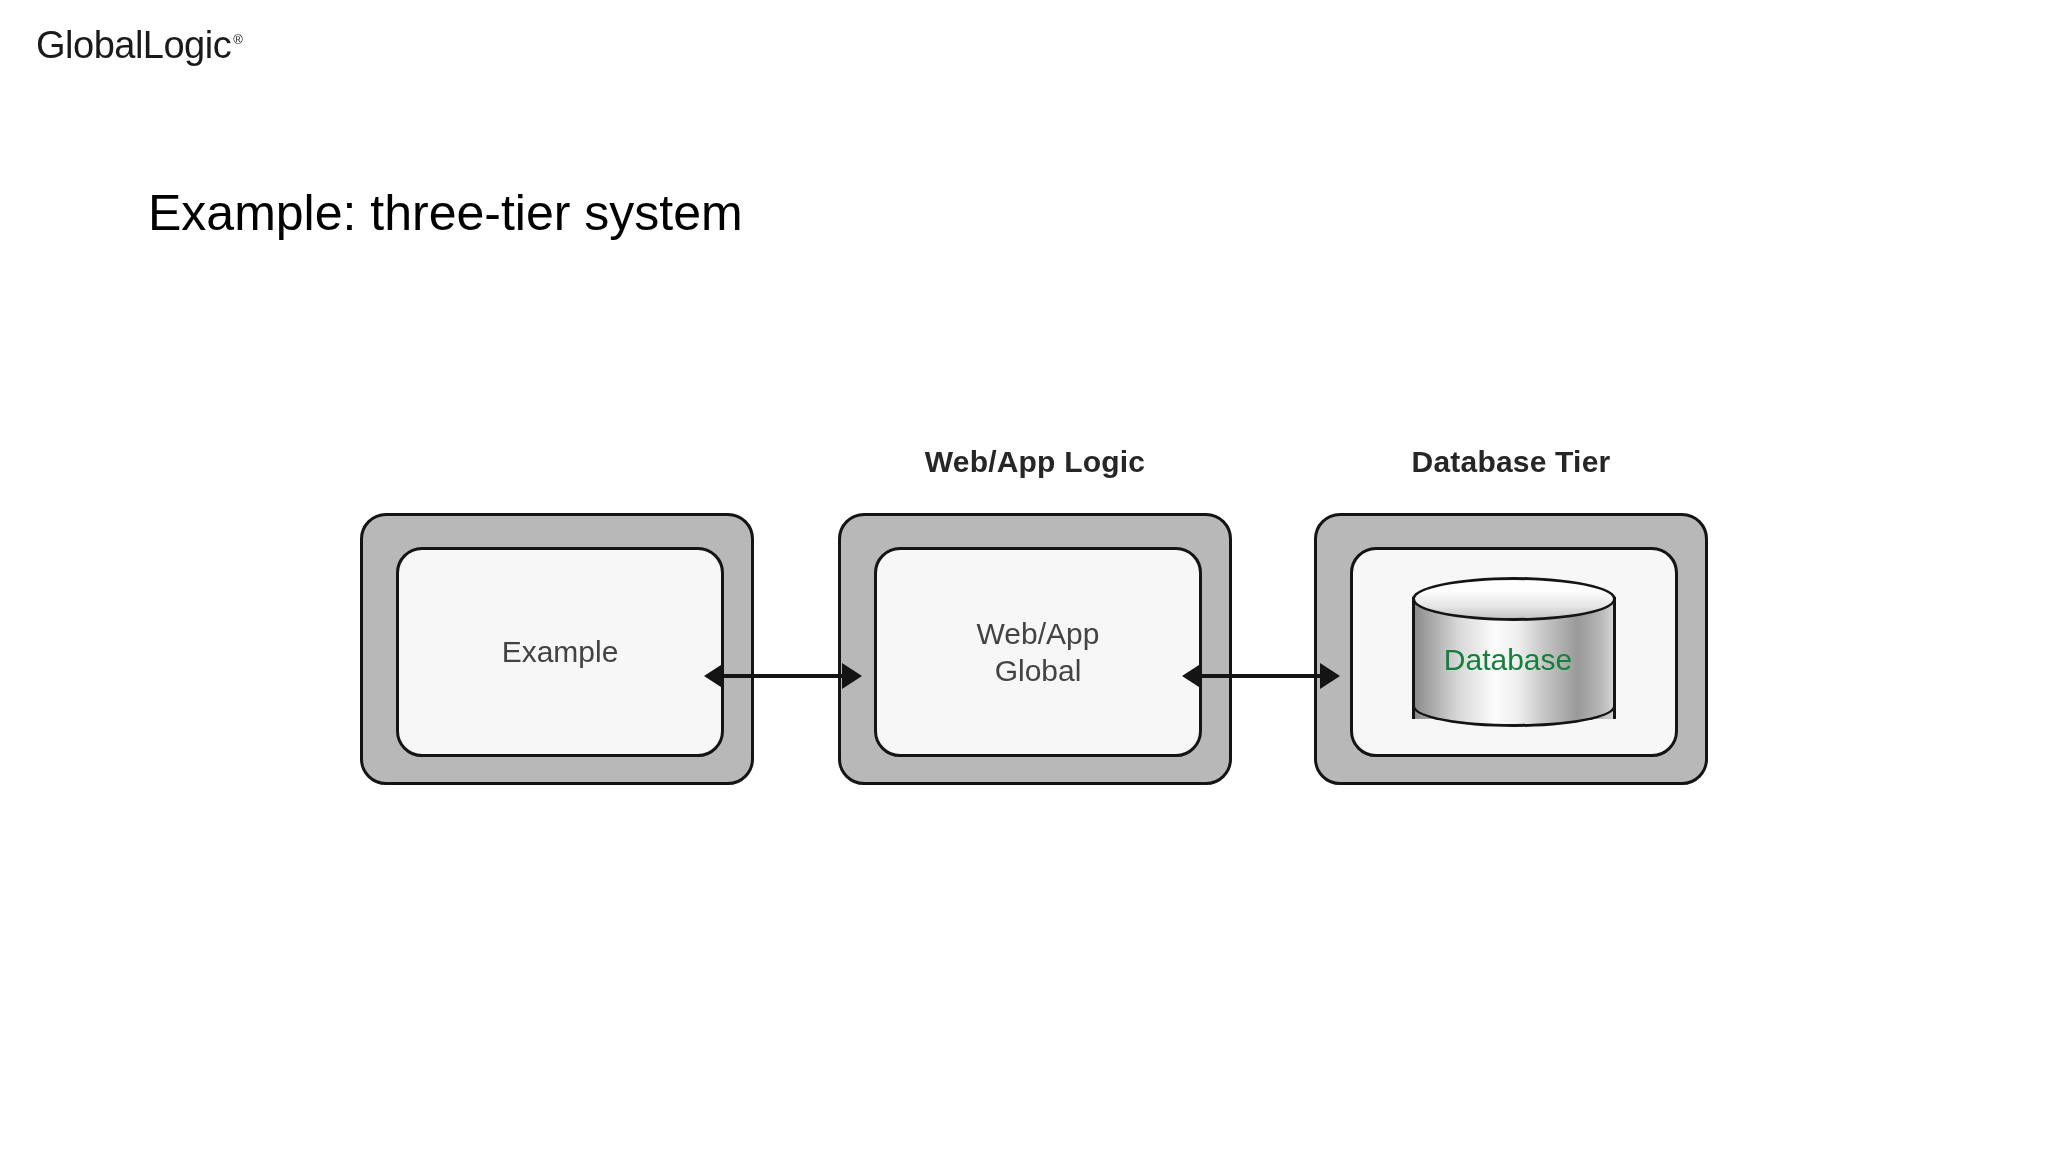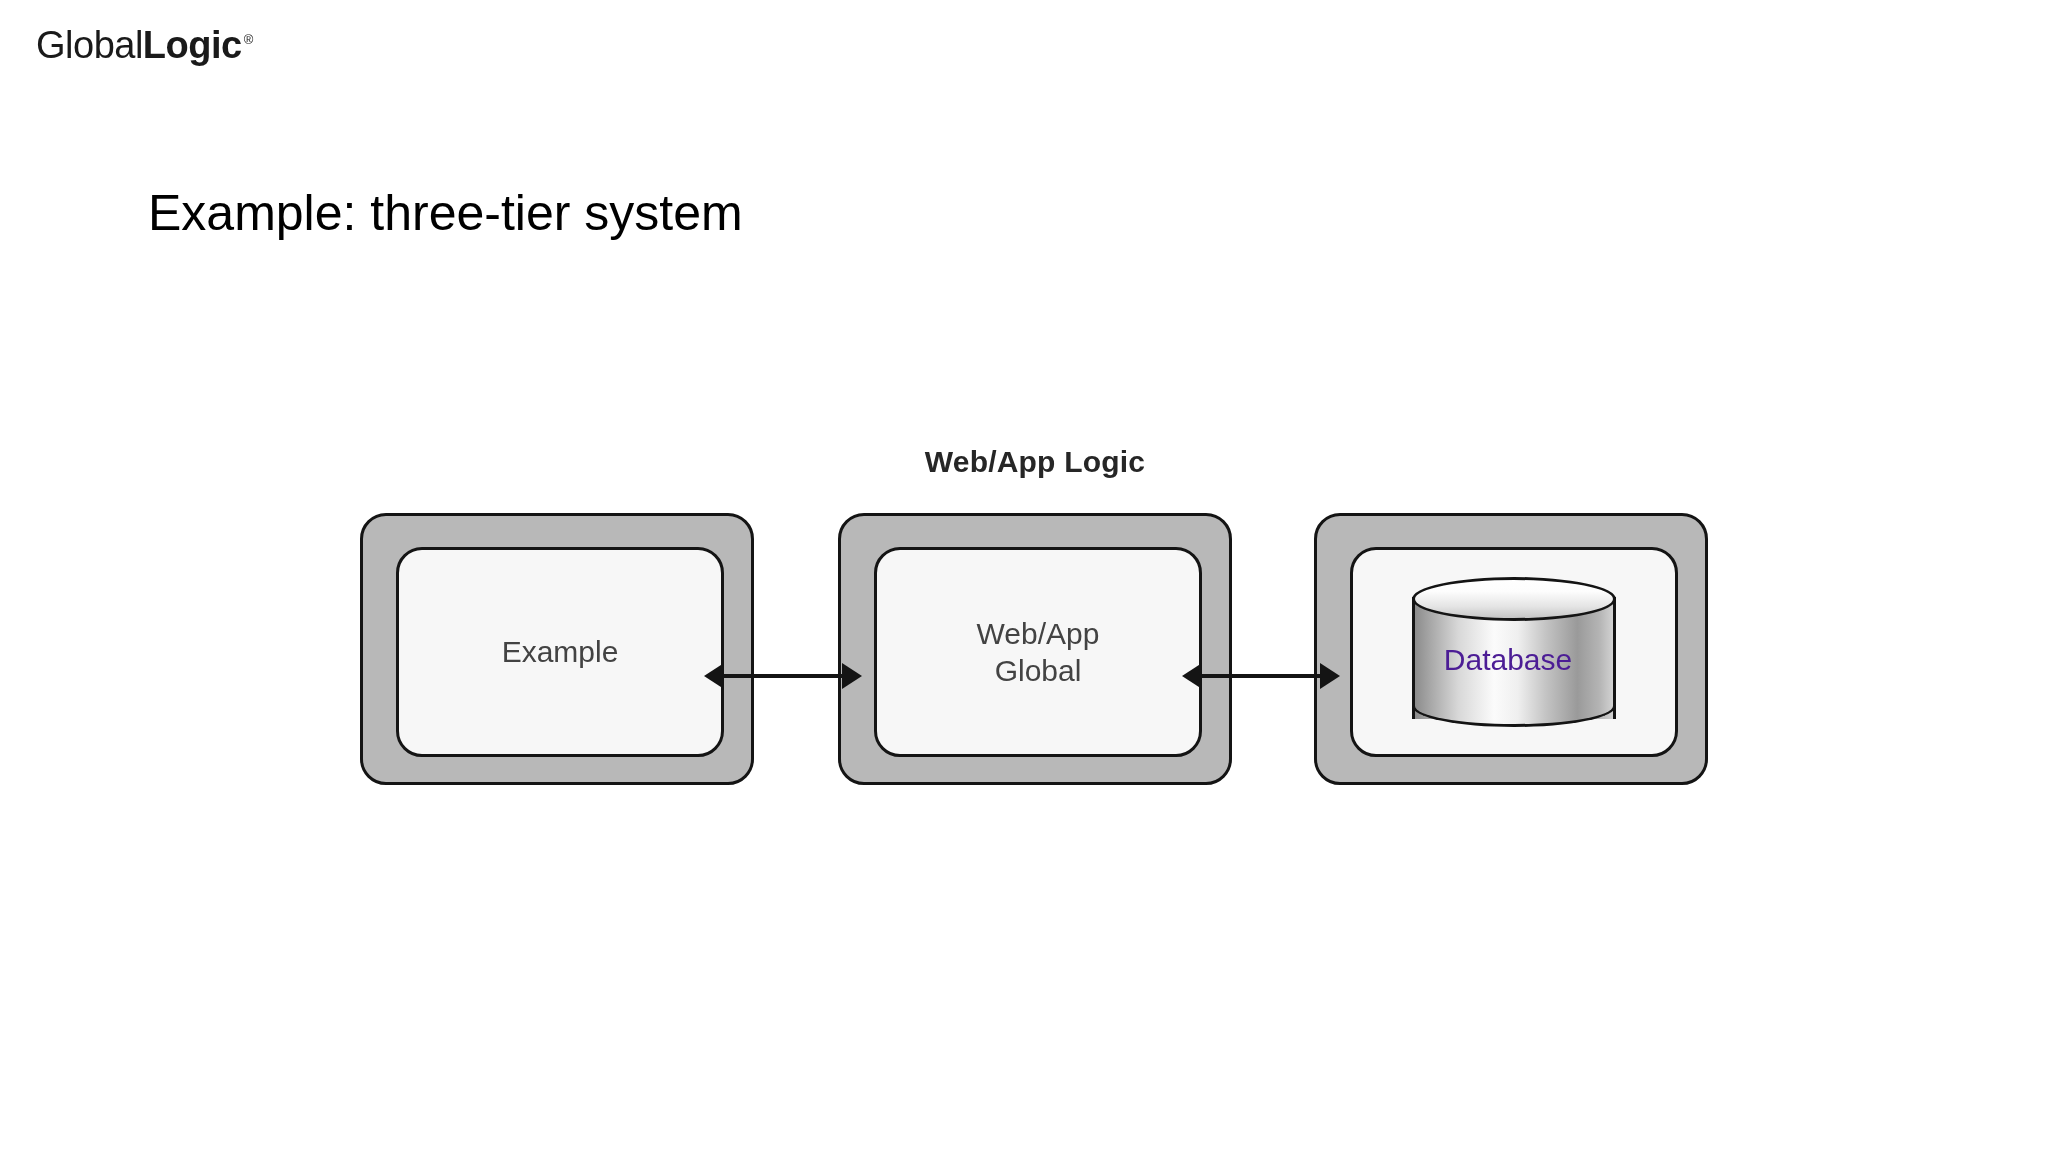--- a/index.html
+++ b/index.html
@@ -26,21 +26,21 @@
     font-size: 38px;
     letter-spacing: -0.5px;
     color: #1a1a1a;
     white-space: nowrap;
     line-height: 1;
   }
   .brand-logo .brand-light {
     font-weight: 400;
   }
   .brand-logo .brand-bold {
-    font-weight: 700;
+    font-weight: 400;
   }
   .brand-logo .brand-tm {
     font-size: 13px;
     vertical-align: super;
     font-weight: 400;
     margin-left: 2px;
   }
 
   
   .slide-title {
@@ -193,21 +193,21 @@
     top: 0;
     width: 192px;
     height: 150px;
     display: flex;
     align-items: center;
     justify-content: center;
     z-index: 3;
     font-family: "Liberation Sans", sans-serif;
     font-size: 30px;
     font-weight: 400;
-    color: #4c1d95;
+    color: #15803d;
     padding-top: 16px;
     box-sizing: border-box;
   }
 
   
   .connector {
     position: absolute;
     top: 663px;
     height: 26px;
   }
@@ -262,20 +262,21 @@
     <div class="tier-label">Web/App Logic</div>
     <div class="tier-outer">
       <div class="tier-inner">
         <span class="node-label">Web/App
 Global</span>
       </div>
     </div>
   </div>
 
   <div class="tier tier-database">
+    <div class="tier-label">Database Tier</div>
     <div class="tier-outer">
       <div class="tier-inner">
         <div class="db-cylinder">
           <div class="db-body"></div>
           <div class="db-bottom"></div>
           <div class="db-top"></div>
           <div class="db-text">Database</div>
         </div>
       </div>
     </div>

